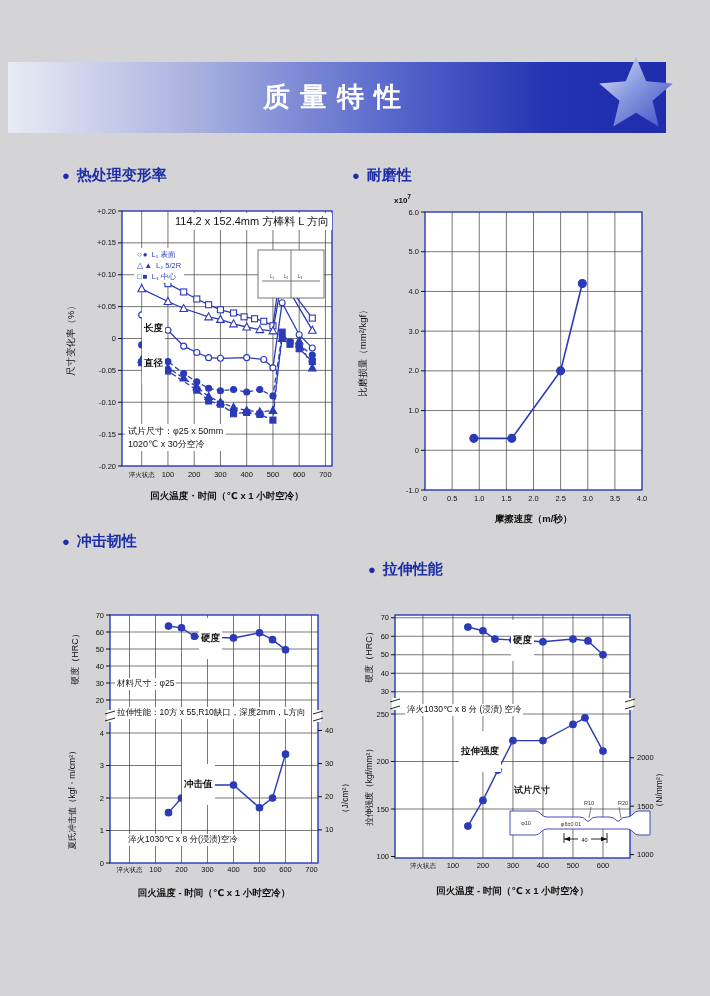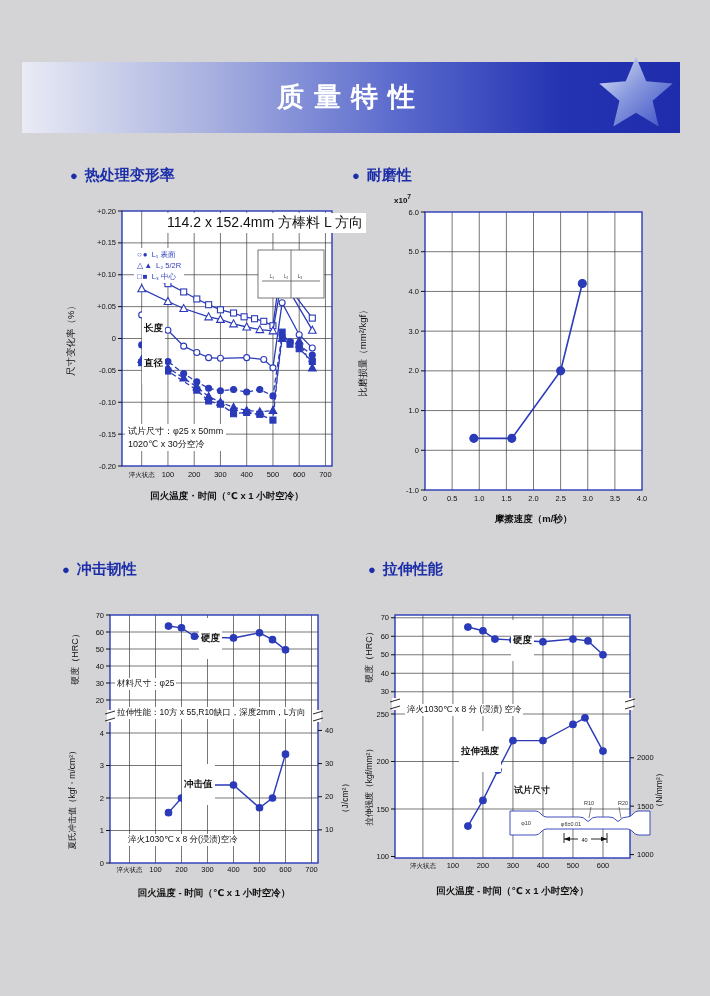--- a/index.html
+++ b/index.html
@@ -1,30 +1,30 @@
 <!DOCTYPE html>
 <html><head>
 <meta charset="utf-8">
 <style>
   html,body{margin:0;padding:0;background:#d4d4d6;}
   .page{position:relative;width:710px;height:996px;background:#d4d4d6;overflow:hidden;
         font-family:"Liberation Sans","DejaVu Sans",sans-serif;}
   .banner{position:absolute;left:8px;top:62px;width:658px;height:71px;
-          background:linear-gradient(90deg,#e9ebf4 0%,#aab2e0 28%,#5868cc 58%,#2433b2 82%,#1f2dac 100%);margin-left:14px;}
+          background:linear-gradient(90deg,#e9ebf4 0%,#aab2e0 28%,#5868cc 58%,#2433b2 82%,#1f2dac 100%);}
   .banner-title{width:100%;text-align:center;line-height:71px;color:#ffffff;
                 font-size:27px;font-weight:bold;letter-spacing:10px;}
   .star{position:absolute;left:594px;top:55px;width:84px;height:84px;}
   .sec{position:absolute;font-size:15px;font-weight:bold;color:#1c2da8;white-space:nowrap;}
   .sec .dot{font-size:13px;margin-right:7px;}
   .chart{position:absolute;}
   .chart svg{position:absolute;left:0;top:0;}
   svg text{font-family:"Liberation Sans","DejaVu Sans",sans-serif;}
   .ov{position:absolute;white-space:nowrap;color:#111;}
   .inplot{font-weight:bold;font-size:9.5px;background:#fff;padding:14px 2px;}
-  .c1-title{left:106px;top:17px;font-size:14px;background:#fff;padding:1px 3px;color:#111;}
+  .c1-title{left:114px;top:17px;font-size:11px;background:#fff;padding:1px 3px;color:#111;}
   .c1-legend{left:76px;top:52px;background:#fff;padding:1px 3px;font-size:7.5px;line-height:11px;color:#2a3ab8;}
   .lg-g{letter-spacing:1px;margin-right:3px;font-size:8px;}
   .c1-len{left:84px;top:112px;}
   .c1-dia{left:84px;top:147px;}
   .c1-note{left:67px;top:228px;font-size:9px;line-height:12.5px;background:#fff;padding:1px 3px;}
   .c2-scale{left:42px;top:-2px;font-size:8px;font-weight:bold;}
   .wear-ann{left:78px;top:19px;font-size:8.5px;line-height:12.3px;}
   .al{background:#fff;width:max-content;padding:0 2px;}
   .al.ind{margin-left:37px;}
   .ci-hard{left:141px;top:18px;}
@@ -48,27 +48,27 @@
     <defs>
       <linearGradient id="sg" x1="0" y1="0" x2="1" y2="1">
         <stop offset="0" stop-color="#e6ebfa"></stop>
           <stop offset="0.45" stop-color="#8a9ade"></stop>
           <stop offset="1" stop-color="#3b4ec6"></stop>
       </linearGradient>
     </defs>
     <polygon points="50,2 62.2,31.3 93.7,33.8 69.7,54.4 77,85.2 50,68.7 23,85.2 30.3,54.4 6.3,33.8 37.8,31.3" fill="url(#sg)"></polygon>
   </svg>
 
-  <div class="sec" style="left:62px;top:166px;margin-left:8px;">
+  <div class="sec" style="left:62px;top:166px;">
     <span class="dot">●</span><span>热处理变形率</span>
   </div>
   <div class="sec" style="left:352px;top:166px;">
     <span class="dot">●</span><span>耐磨性</span>
   </div>
-  <div class="sec" style="left:62px;top:560px;">
+  <div class="sec" style="left:62px;top:532px;">
     <span class="dot">●</span><span>冲击韧性</span>
   </div>
   <div class="sec" style="left:368px;top:560px;">
     <span class="dot">●</span><span>拉伸性能</span>
   </div>
 
   <div class="chart" style="left:58px;top:196px;width:292px;height:332px;">
     <svg id="svg-def" width="292" height="332">
         <rect x="64" y="15" width="210" height="255" fill="#fff"></rect>
         <line x1="83.6875" y1="15" x2="83.6875" y2="270" stroke="#3c3c3c" stroke-width="0.7"></line>

